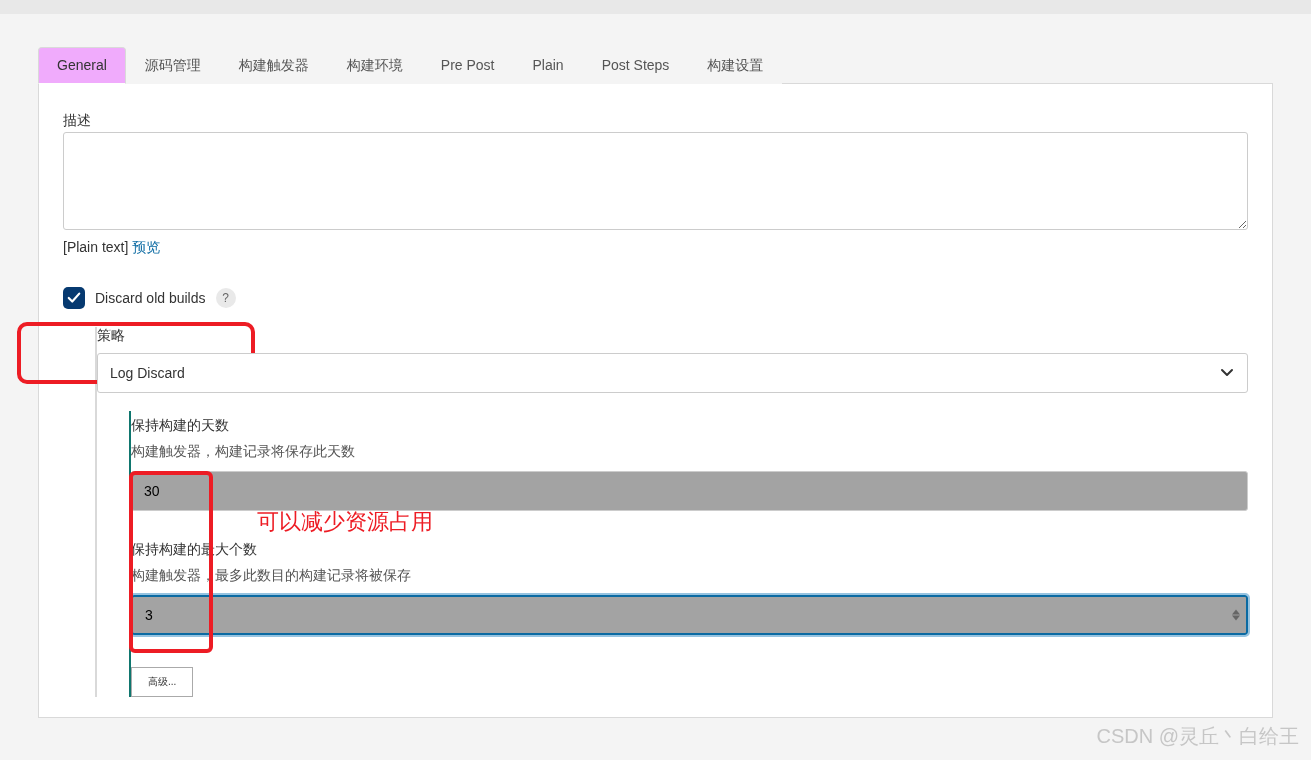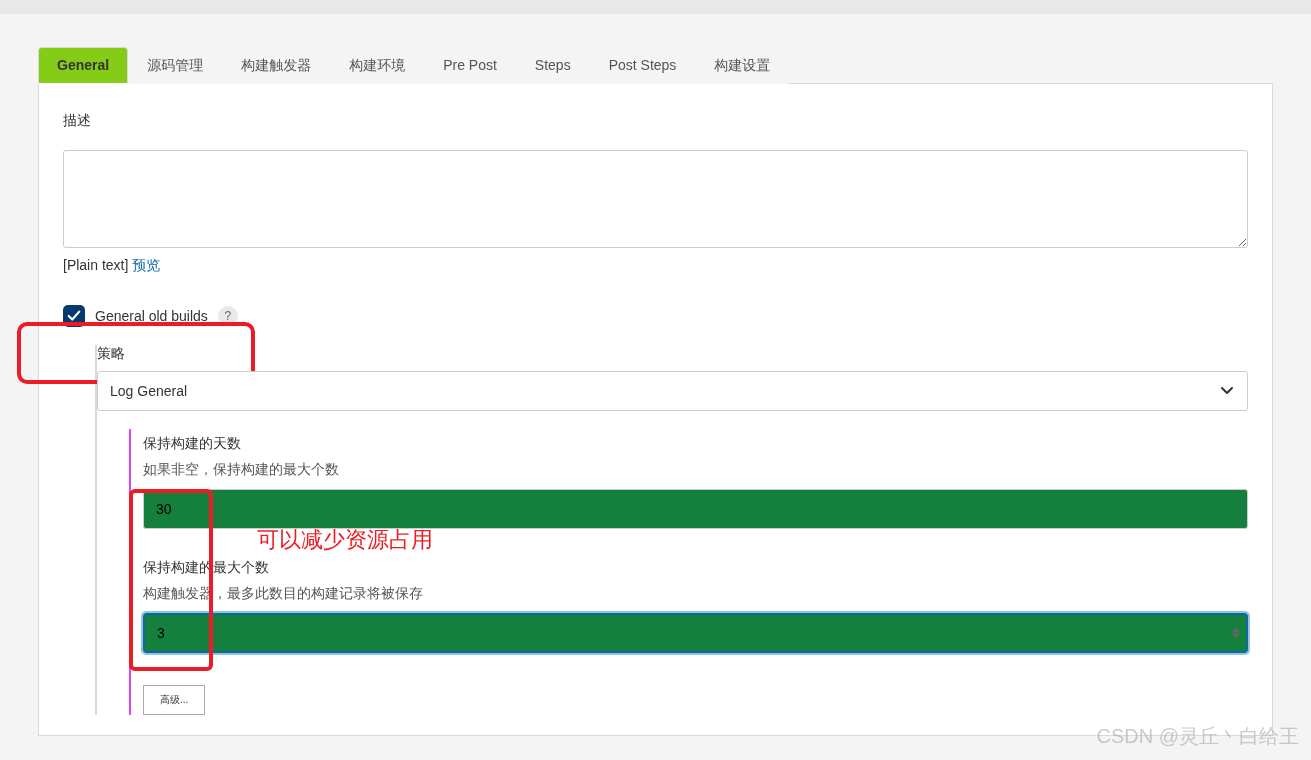--- a/index.html
+++ b/index.html
@@ -33,33 +33,33 @@
       color: #555;
       cursor: pointer;
       border: 1px solid transparent;
       border-bottom: none;
       font-size: 14px;
       background: #f4f4f4;
       position: relative;
       top: 1px;
     }
     .tab.active {
-      background: #84cc16;
+      background: #f0abfc;
       border: 1px solid #d9d9d9;
       border-bottom: 1px solid #fff;
-      font-weight: 700;
+      font-weight: 400;
       color: #333;
       border-top-left-radius: 4px;
       border-top-right-radius: 4px;
     }
     .content {
       padding: 28px 24px 20px 24px;
     }
     .field-label {
-      margin-bottom: 20px;
+      margin-bottom: 2px;
       color: #333;
     }
     .textarea-desc {
       width: 100%;
       height: 98px;
       border: 1px solid #ccc;
       border-radius: 3px;
       padding: 6px;
       font-family: inherit;
       font-size: 14px;
@@ -133,43 +133,43 @@
       padding: 0 12px;
       display: flex;
       align-items: center;
       justify-content: space-between;
       cursor: pointer;
       background: #fff;
     }
     .chevron-down svg { width: 16px; height: 16px; }
     .nested-block-inner {
       margin-left: 32px;
-      border-left: 2px solid #d946ef;
-      padding-left: 12px;
+      border-left: 2px solid #0f766e;
+      padding-left: 0;
     }
     .sub-section {
       padding: 6px 0 2px 0;
     }
     .sub-label {
       margin-bottom: 8px;
       color: #333;
     }
     .sub-help {
       color: #555;
       font-size: 14px;
       margin-bottom: 10px;
     }
     .text-input {
       width: 100%;
       height: 40px;
       border: 1px solid #ccc;
       border-radius: 3px;
       padding: 0 12px;
       font-size: 14px;
-      background: #15803d;
+      background: #a3a3a3;
     }
     .text-input.focused {
       border: 2px solid #0b6aa2;
       outline: 2px solid #96c3e0;
     }
     .stepper-wrap {
       position: relative;
     }
     .stepper {
       position: absolute;
@@ -225,65 +225,65 @@
 
 <div class="page-container">
   <div class="config-panel">
 
     <div class="tabs">
       <div class="tab active">General</div>
       <div class="tab">源码管理</div>
       <div class="tab">构建触发器</div>
       <div class="tab">构建环境</div>
       <div class="tab">Pre Post</div>
-      <div class="tab">Steps</div>
+      <div class="tab">Plain</div>
       <div class="tab">Post Steps</div>
       <div class="tab">构建设置</div>
     </div>
 
     <div class="content" style="position:relative;">
 
       <div class="field-label">描述</div>
       <textarea class="textarea-desc" style=""></textarea>
       <div class="below-textarea">
         <span>[Plain text] </span><span class="link">预览</span>
       </div>
 
       <div class="checkbox-row">
         <div class="checkbox">
           <svg viewBox="0 0 16 16">
               <path d="M2 8 L6 12 L14 3" stroke="#fff" stroke-width="2.5" fill="none" stroke-linecap="round" stroke-linejoin="round"></path>
             </svg>
         </div>
-        <span>General old builds</span>
+        <span>Discard old builds</span>
         <span class="help-icon">?</span>
       </div>
 
       
       <div class="red-box-1" style="left:-22px; top:238px; width:238px; height:62px;"></div>
 
       <div class="nested-block">
         <div class="strategy-label">策略</div>
 
         <div class="select-wrap">
           <div class="select-box">
-            <span>Log General</span>
+            <span>Log Discard</span>
             <span class="chevron-down">
               <svg viewBox="0 0 16 16">
                   <path d="M3 6 L8 11 L13 6" stroke="#333" stroke-width="2" fill="none" stroke-linecap="round" stroke-linejoin="round"></path>
                 </svg>
             </span>
           </div>
         </div>
 
         <div class="nested-block-inner" style="position:relative;">
 
           <div class="sub-section">
             <div class="sub-label">保持构建的天数</div>
-            <div class="sub-help">如果非空，保持构建的最大个数</div>
+            <div class="sub-help">构建触发器，构建记录将保存此天数</div>
             <input class="text-input" type="text" value="30" style="">
           </div>
 
           <div class="sub-section" style="margin-top:22px;">
             <div class="sub-label">保持构建的最大个数</div>
             <div class="sub-help">构建触发器，最多此数目的构建记录将被保存</div>
             <div class="stepper-wrap">
               <input class="text-input focused" type="text" value="3" style="">
               <div class="stepper">
                 <div class="up"></div>

